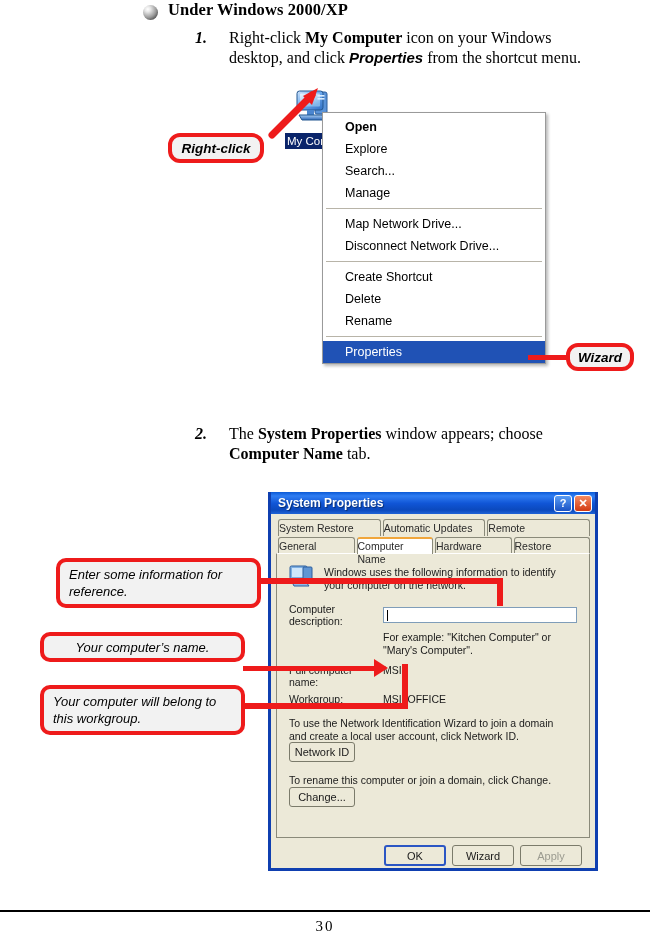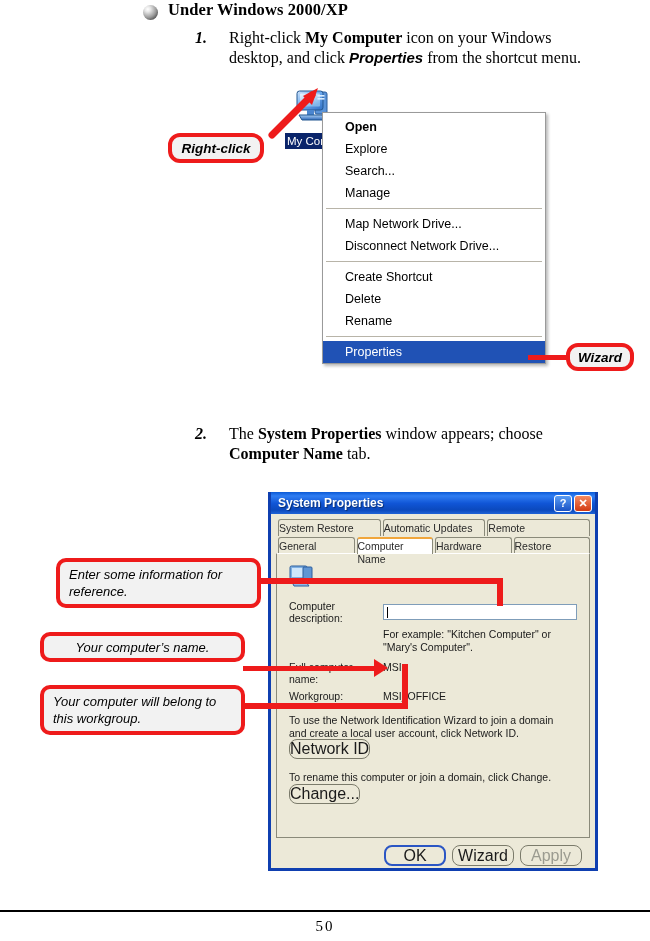--- a/index.html
+++ b/index.html
@@ -286,22 +286,22 @@
   .actionrow {
     display: flex;
     align-items: flex-start;
     margin-top: 12px;
     flex-direction: column;
   }
   .actionrow .atext { flex: 1; line-height: 12.5px; padding-right: 8px; }
   .btn {
     background: #ece9d8;
     border: 1px solid #7b7b6b;
-    border-radius: 8px;
-    font-size: 16px;
+    border-radius: 3px;
+    font-size: 11px;
     color: #1a1a1a;
     height: 20px;
     min-width: 66px;
     display: flex;
     align-items: center;
     justify-content: center;
     box-sizing: border-box;
     flex: none;
   }
   #dlg-buttons {
@@ -425,20 +425,21 @@
     </div>
 
     <div id="tabpanel">
       <div class="intro">
         <svg class="pcicon" viewBox="0 0 26 24">
           <rect x="1" y="2" width="17" height="13" rx="1.5" fill="#7fb0e2" stroke="#2c5e9e" stroke-width="1"></rect>
           <rect x="3" y="4" width="13" height="9" fill="#cfe6fb"></rect>
           <rect x="14" y="3" width="9" height="15" rx="1" fill="#6096d4" stroke="#2c5e9e" stroke-width="1"></rect>
           <path d="M3 18 h14 l3 4 H5 z" fill="#8fbbe8" stroke="#2c5e9e" stroke-width="1"></path>
         </svg>
+        <div class="itxt">Windows uses the following information to identify your computer on the network.</div>
       </div>
 
       <div class="frow">
         <div class="flabel">Computer description:</div>
         <div class="finput">
           <div class="caret"></div>
         </div>
       </div>
       <div class="hint">For example: "Kitchen Computer" or "Mary's Computer".</div>
 
@@ -476,13 +477,13 @@
 
 <div class="redline" style="left:243px; top:666px; width:135px; height:5px;"></div>
 <div class="redtri" style="left:374px; top:659px; border-top:9px solid transparent; border-bottom:9px solid transparent; border-left:14px solid #ee1b1b;"></div>
 <div class="callout soft" id="c-name" style="left:40px; top:632px; width:205px; height:30px; justify-content:center;">Your computer’s name.</div>
 
 <div class="redline" style="left:243px; top:703px; width:165px; height:6px;"></div>
 <div class="redline" style="left:402px; top:664px; width:6px; height:45px;"></div>
 <div class="callout soft" id="c-wg" style="left:40px; top:685px; width:205px; height:50px;">Your computer will belong to this workgroup.</div>
 
 <div id="footer-rule"></div>
-<div id="page-number">50</div>
+<div id="page-number">30</div>
 
 </body></html>

